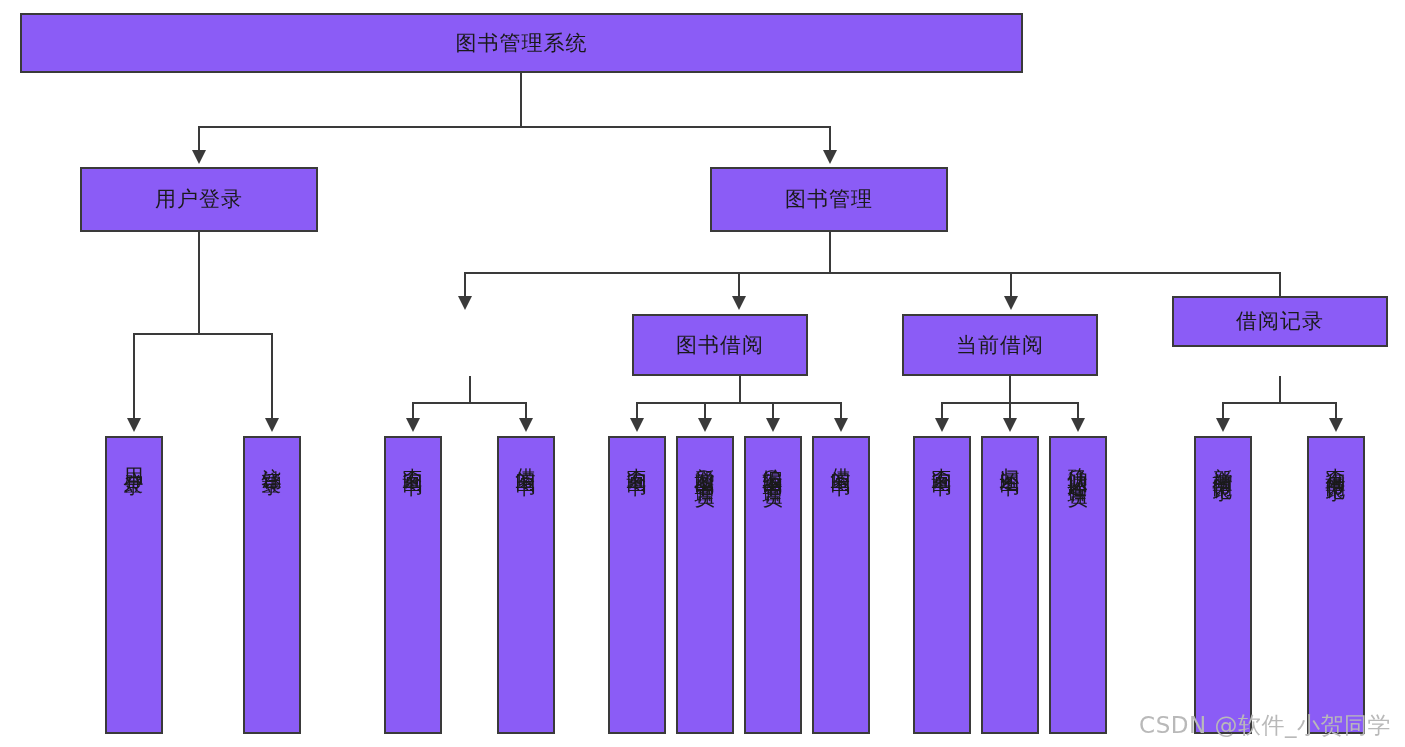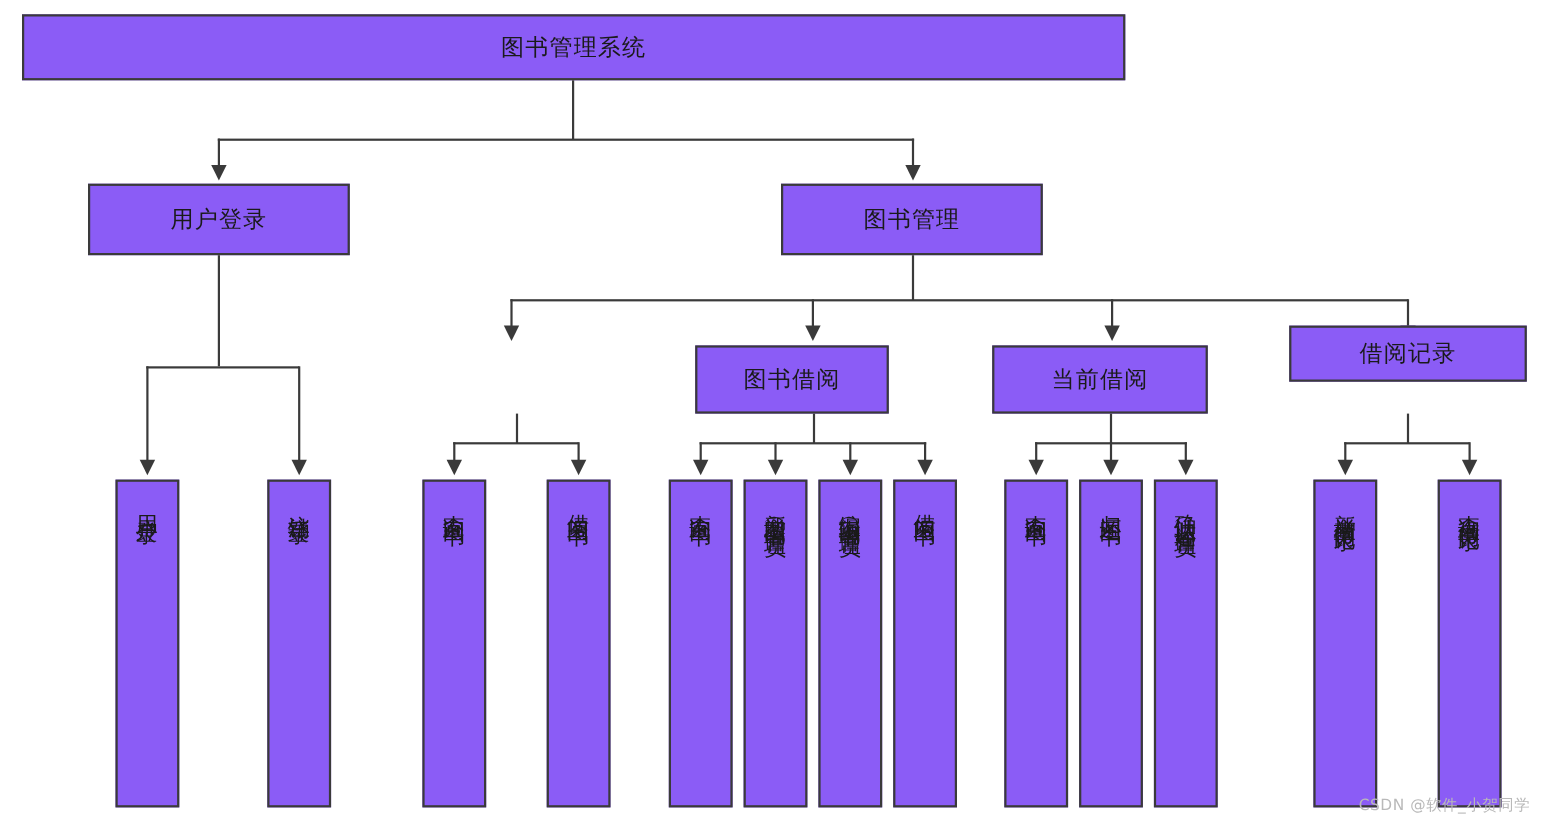--- a/index.html
+++ b/index.html
@@ -68,21 +68,21 @@
     width: 0;
     height: 0;
     border-left: 7px solid transparent;
     border-right: 7px solid transparent;
     border-top: 14px solid #3a3a3a;
   }
   .watermark {
     position: absolute;
     right: 14px;
     bottom: 6px;
-    font-size: 14px;
+    font-size: 23px;
     color: #b9b9b9;
     letter-spacing: 0.5px;
     white-space: nowrap;
     font-family: "DejaVu Sans", "Liberation Sans", sans-serif;
   }
 </style>
 </head>
 <body>
 
 <div id="canvas">

